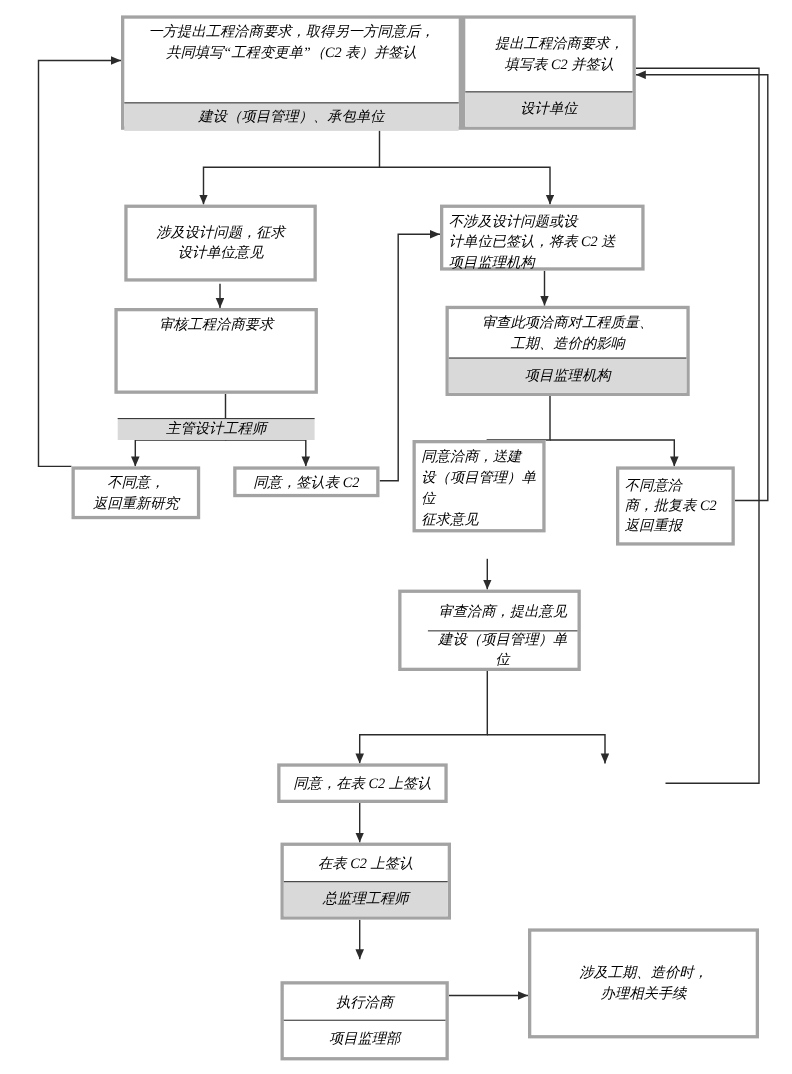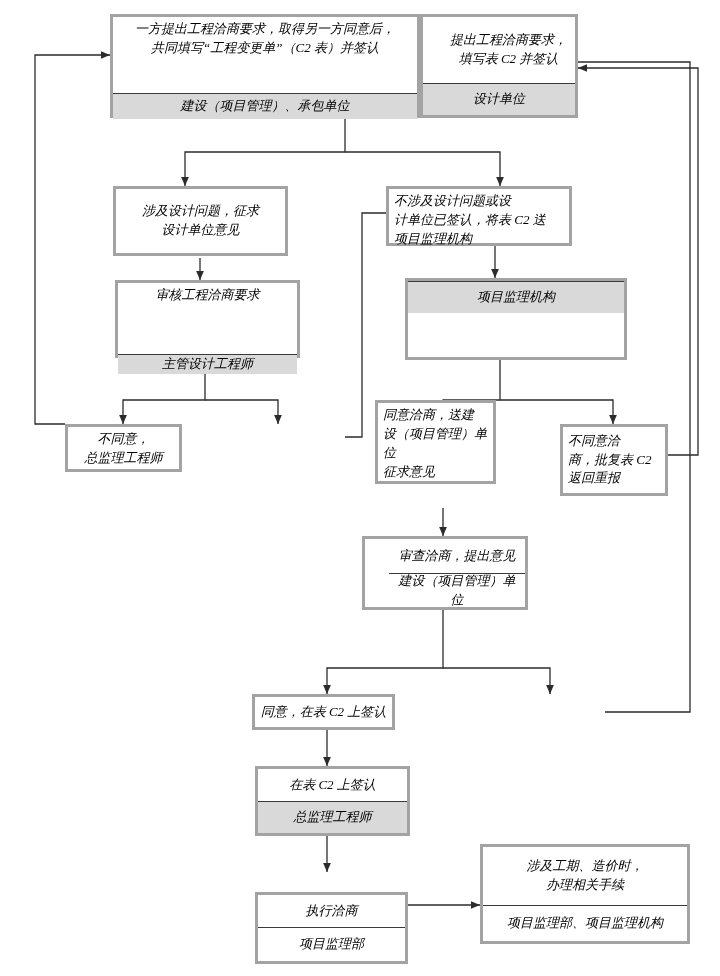--- a/index.html
+++ b/index.html
@@ -116,72 +116,76 @@
     <div class="cell" style="flex:1;padding-left:24px;">提出工程洽商要求，
 填写表 C2 并签认</div>
     <div class="cell shaded" style="height:32px;">设计单位</div>
   </div>
 
   <div class="node" style="left:113px; top:186px; width:175px; height:70px;">
     <div class="cell" style="flex:1;">涉及设计问题，征求
 设计单位意见</div>
   </div>
 
-  <div class="node" style="left:386px; top:186px; width:186px; height:60px;">
+  <div class="node" style="left:400px; top:186px; width:186px; height:60px;">
     <div class="cell left" style="flex:1;">不涉及设计问题或设
 计单位已签认，将表 C2 送
 项目监理机构</div>
   </div>
 
-  <div class="node" style="left:115px; top:280px; width:185px; height:78px;">
+  <div class="node" style="left:104px; top:280px; width:185px; height:78px;gap:26px;">
     <div class="cell" style="flex:1;">审核工程洽商要求</div>
     <div class="cell shaded" style="height:20px;margin-top:46px;">主管设计工程师</div>
   </div>
 
   <div class="node" style="left:405px; top:278px; width:222px; height:82px;">
+    <div class="cell" style="flex:1;">审查此项洽商对工程质量、
+工期、造价的影响</div>
     <div class="cell shaded" style="height:32px;">项目监理机构</div>
   </div>
 
   <div class="node" style="left:65px; top:424px; width:117px; height:48px;">
     <div class="cell" style="flex:1;">不同意，
-总监理工程师</div>
+返回重新研究</div>
   </div>
 
+  <div class="node" style="left:212px; top:424px; width:133px; height:28px;">
+    <div class="cell" style="flex:1;">同意，签认表 C2</div>
+  </div>
 
   <div class="node" style="left:375px; top:400px; width:121px; height:84px;">
     <div class="cell left" style="flex:1;">同意洽商，送建
 设（项目管理）单位
 征求意见</div>
   </div>
 
   <div class="node" style="left:560px; top:424px; width:108px; height:72px;">
     <div class="cell left" style="flex:1;">不同意洽
 商，批复表 C2
 返回重报</div>
   </div>
 
   <div class="node" style="left:362px; top:536px; width:166px; height:74px;padding-left:24px;">
     <div class="cell" style="flex:1;">审查洽商，提出意见</div>
     <div class="cell plain-split" style="height:34px;">建设（项目管理）单位</div>
   </div>
 
-  <div class="node" style="left:252px; top:694px; width:143px; height:36px;">
+  <div class="node" style="left:252px; top:694px; width:155px; height:36px;">
     <div class="cell" style="flex:1;">同意，在表 C2 上签认</div>
   </div>
 
 
   <div class="node" style="left:255px; top:766px; width:155px; height:70px;">
     <div class="cell" style="flex:1;">在表 C2 上签认</div>
     <div class="cell shaded" style="height:32px;">总监理工程师</div>
   </div>
 
   <div class="node" style="left:255px; top:872px; width:153px; height:72px;margin-top:20px;">
     <div class="cell" style="flex:1;">执行洽商</div>
     <div class="cell plain-split" style="height:34px;">项目监理部</div>
   </div>
 
   <div class="node" style="left:480px; top:844px; width:210px; height:100px;">
     <div class="cell" style="flex:1;">涉及工期、造价时，
 办理相关手续</div>
-    <div class="cell plain-split" style="height:36px;">项目监理部、项目监理机构</div>
   </div>
 
 </div>
 
 </body></html>

